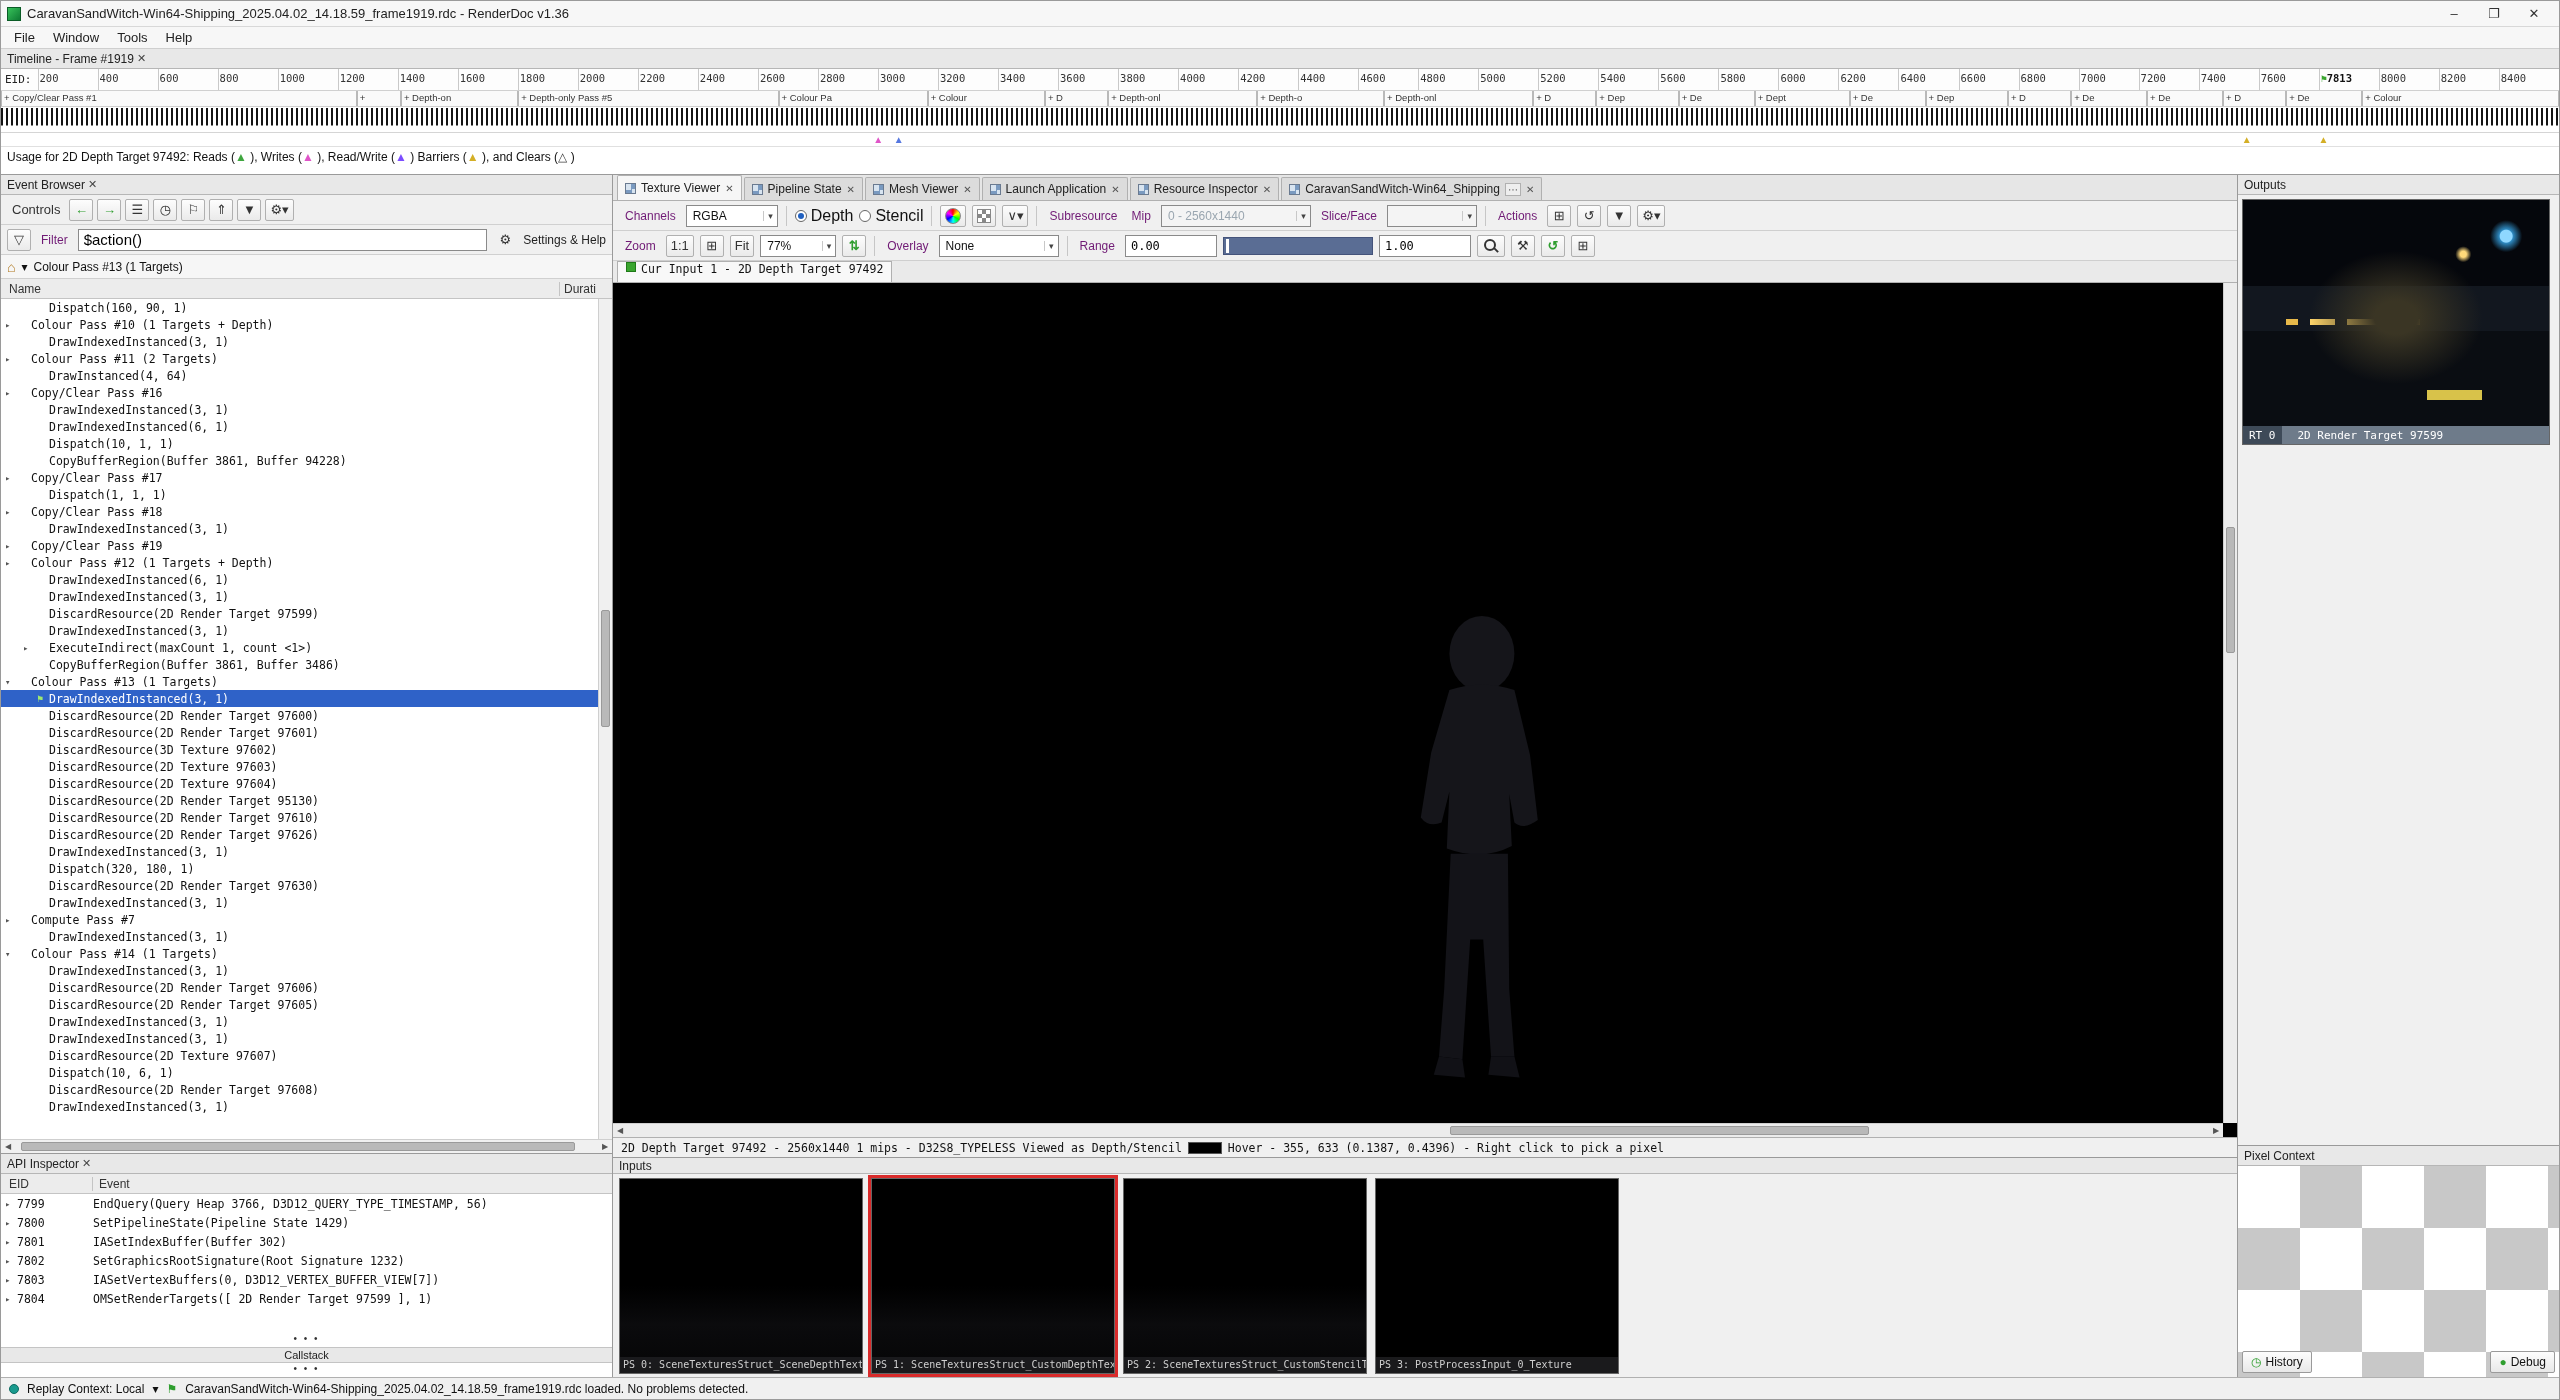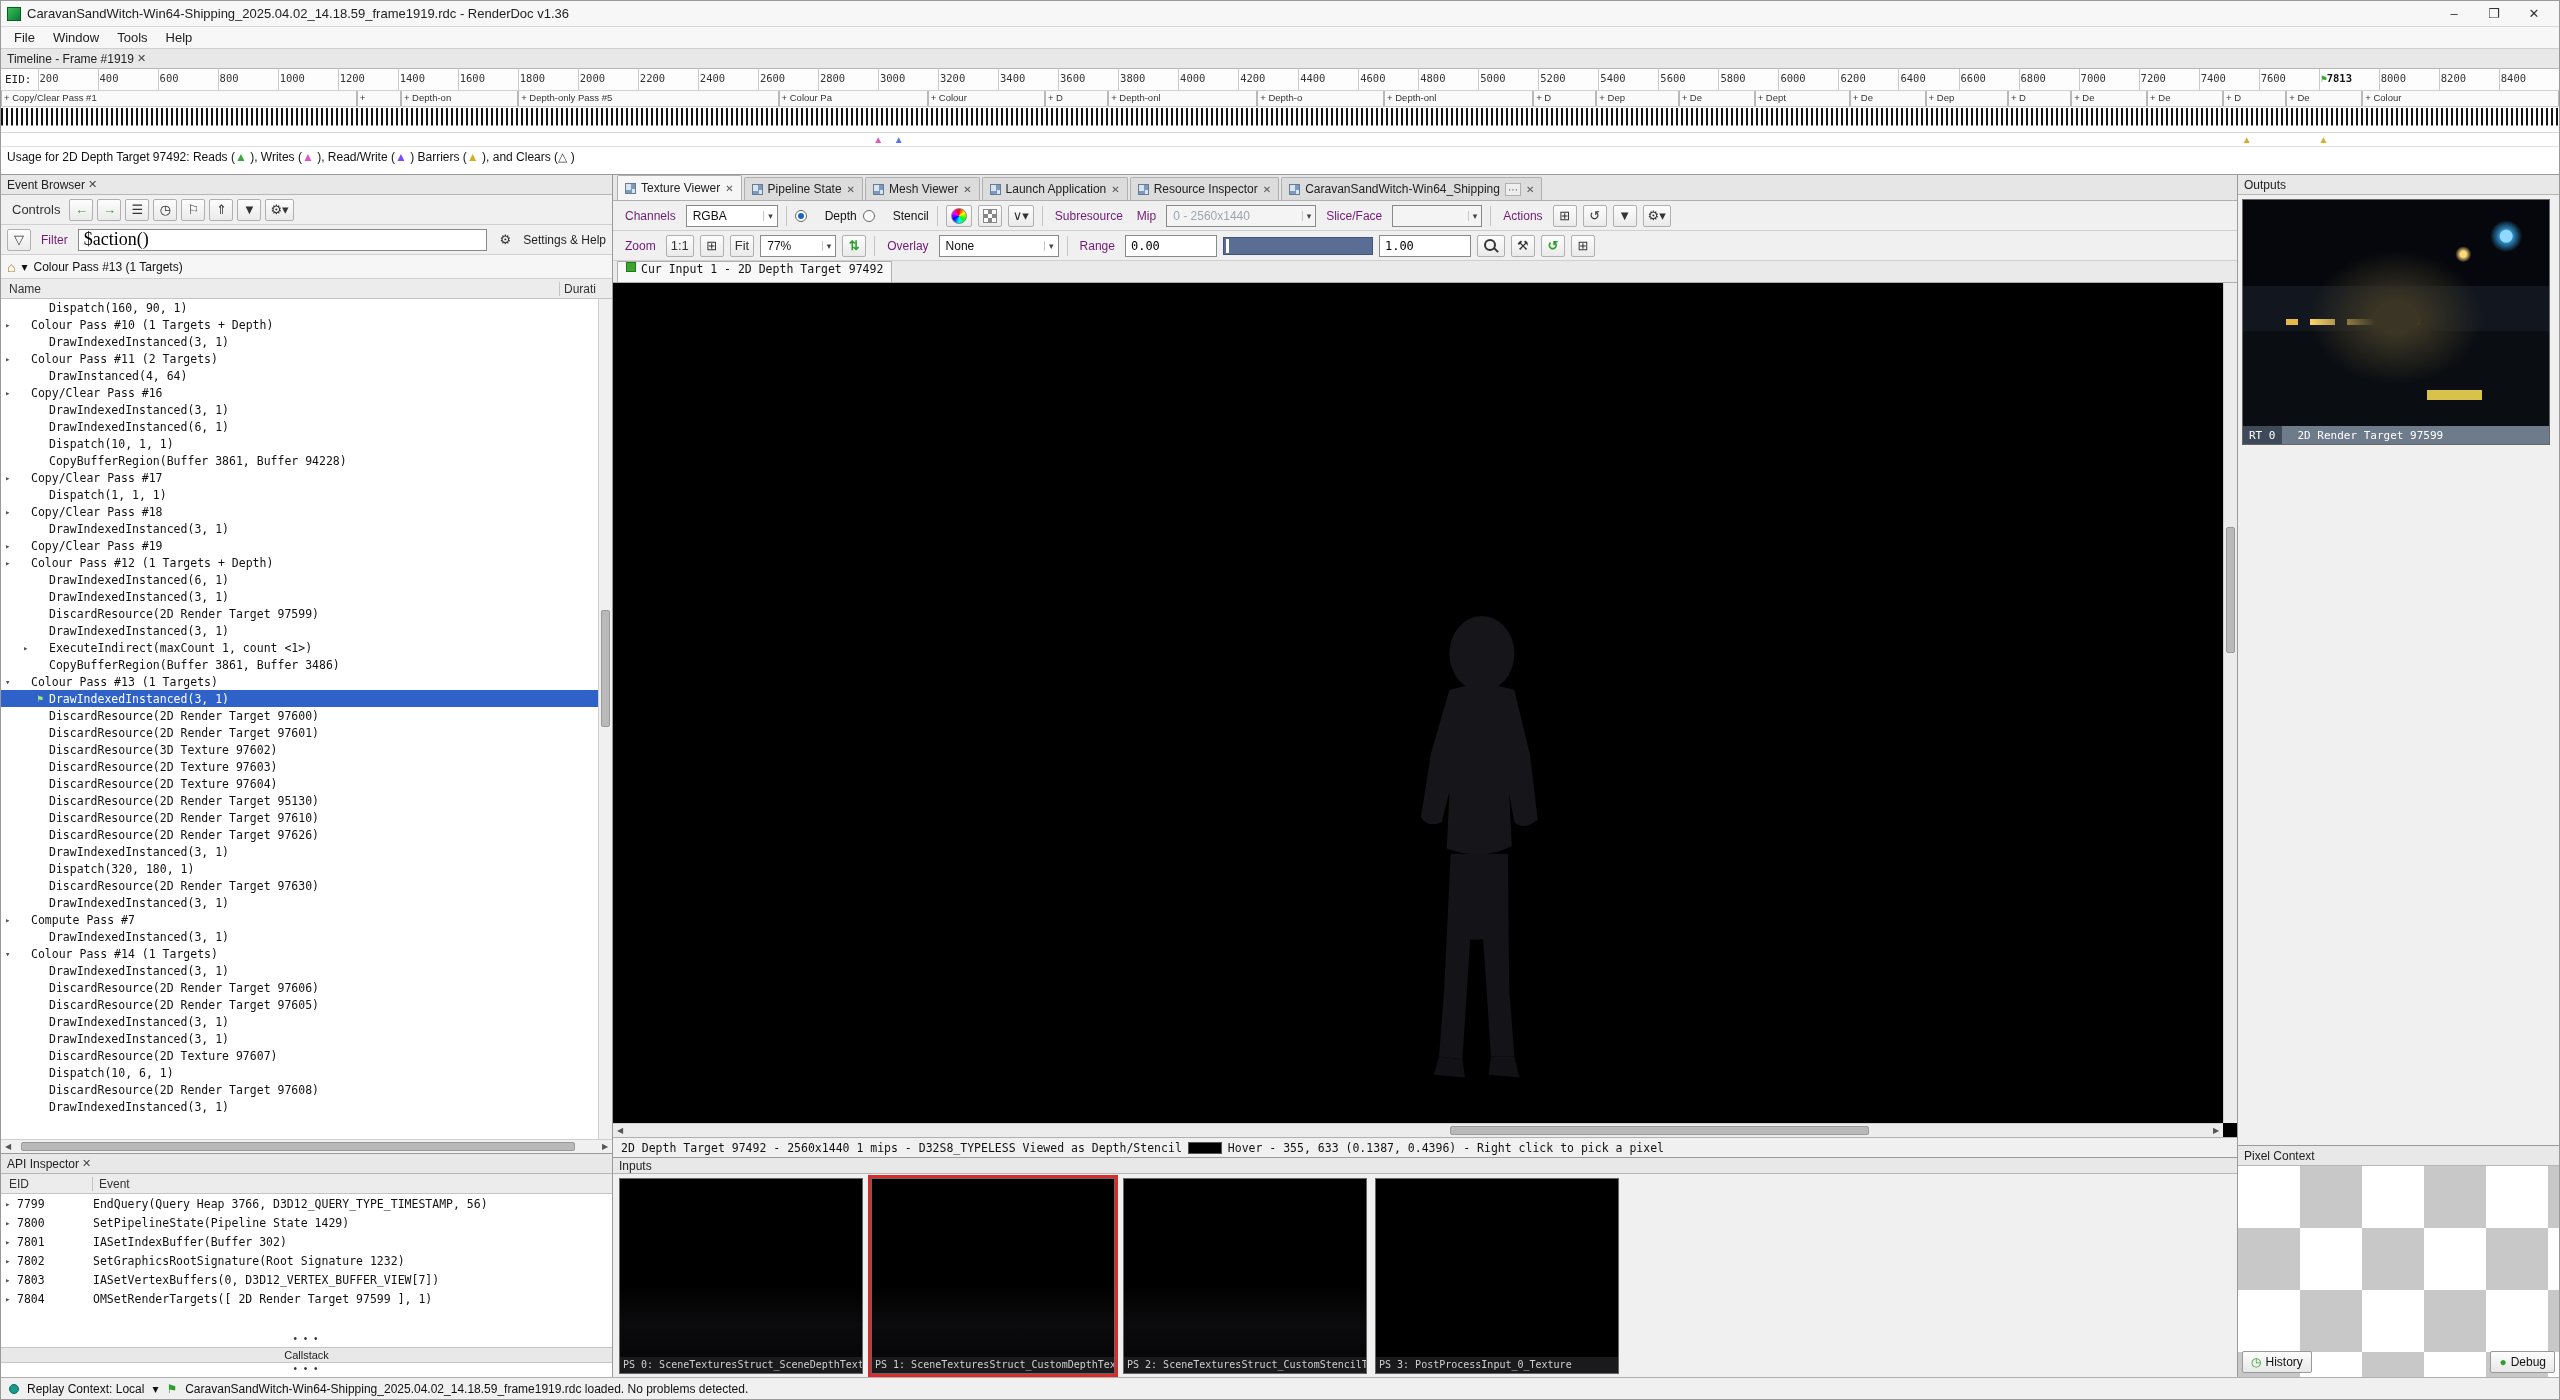--- a/index.html
+++ b/index.html
@@ -50,21 +50,21 @@
   .main{flex:1 1 auto;display:flex;min-height:0}
   .leftcol{width:612px;flex:0 0 auto;display:flex;flex-direction:column;border-right:1px solid #9a9a9a;min-height:0}
   .centercol{flex:1 1 auto;display:flex;flex-direction:column;min-width:0;min-height:0}
   .rightcol{width:322px;flex:0 0 auto;display:flex;flex-direction:column;border-left:1px solid #9a9a9a;min-height:0}
 
   
   .evb{flex:1 1 auto;display:flex;flex-direction:column;min-height:0;background:#fff}
   .evb-controls{height:30px;display:flex;align-items:center;gap:4px;background:#f0f0f0;border-bottom:1px solid #d0d0d0;padding:0 6px;flex:0 0 auto}
   .icongreen{color:#2f9e2f;font-weight:bold}
   .evb-filter{height:30px;display:flex;align-items:center;gap:6px;background:#f0f0f0;border-bottom:1px solid #d0d0d0;padding:0 6px;flex:0 0 auto}
-  .filter-input{flex:1 1 auto;height:22px;border:1px solid #8a8a8a;background:#fff;font-size:18px;padding:0 5px;font-family:Liberation Serif, serif}
+  .filter-input{flex:1 1 auto;height:22px;border:1px solid #8a8a8a;background:#fff;font-size:15px;padding:0 5px;font-family:Liberation Sans, sans-serif}
   .linktext{font-size:12px;color:#222;white-space:nowrap}
   .evb-crumb{height:24px;display:flex;align-items:center;gap:6px;background:#f6f6f6;border-bottom:1px solid #d0d0d0;padding:0 6px;font-size:12px;flex:0 0 auto}
   .homeicon{color:#b07820;font-size:14px}
   .evb-cols{height:20px;display:flex;align-items:center;background:#ececec;border-bottom:1px solid #c4c4c4;font-size:12px;color:#333;flex:0 0 auto}
   .evb-cols .cname{flex:1 1 auto;padding-left:8px;border-right:1px solid #c4c4c4}
   .evb-cols .cdur{width:52px;padding-left:4px}
   .evb-rowswrap{flex:1 1 auto;display:flex;min-height:0}
   .evb-rows{flex:1 1 auto;overflow:hidden;font-family:"DejaVu Sans Mono",monospace;font-size:11.5px}
   .erow{height:17px;display:flex;align-items:center;white-space:nowrap;color:#111}
   .erow.i0{padding-left:4px}
@@ -97,21 +97,21 @@
   .doctabs{height:26px;display:flex;align-items:flex-end;background:#e6e6e6;border-bottom:1px solid #b0b0b0;padding:2px 4px 0 4px;gap:2px;flex:0 0 auto}
   .doctab{display:flex;align-items:center;gap:5px;height:23px;padding:0 7px;background:#dcdcdc;border:1px solid #b0b0b0;border-bottom:none;border-radius:2px 2px 0 0;font-size:12px;color:#222;white-space:nowrap}
   .doctab.active{background:#f6f6f6;height:25px}
   .tabicon{width:11px;height:11px;background:repeating-conic-gradient(#7a9ac0 0 25%,#d8e4f0 0 50%) 0 0/11px 11px;border:1px solid #6a7a90;flex:0 0 auto}
   .tabclose{font-size:10px;color:#555}
   .tabmore{display:none;font-size:10px;color:#555;border:1px solid #b0b0b0;padding:0 2px;background:#eee}
   .doctab.more .tabmore{display:inline}
 
   .tv-toolbar{height:30px;display:flex;align-items:center;gap:6px;background:#f0f0f0;border-bottom:1px solid #cfcfcf;padding:0 8px;flex:0 0 auto}
   .sep{width:1px;height:20px;background:#c6c6c6;margin:0 2px}
-  .radio{display:inline-flex;align-items:center;gap:18px;font-size:12px}
+  .radio{display:inline-flex;align-items:center;gap:4px;font-size:16px}
   .radio .rdot{width:12px;height:12px;border:1px solid #666;border-radius:50%;background:#fff;position:relative}
   .radio.on .rdot::after{content:"";position:absolute;left:2px;top:2px;width:6px;height:6px;border-radius:50%;background:#2060c0}
   .colorwheel{width:16px;height:16px;border-radius:50%;background:conic-gradient(#f00,#ff0,#0f0,#0ff,#00f,#f0f,#f00);border:1px solid #888}
   .checkericon{width:14px;height:14px;background:repeating-conic-gradient(#888 0 25%,#fff 0 50%) 0 0/8px 8px;border:1px solid #888}
   .rangetrack{width:150px;height:18px;background:#5a6d94;border:1px solid #44537a;position:relative}
   .rangehandle{position:absolute;left:2px;top:1px;bottom:1px;width:3px;background:#fff}
   .icon-mag{position:relative;width:18px;height:18px;display:inline-block}
   .icon-mag::before{content:"";position:absolute;left:2px;top:2px;width:8px;height:8px;border:2px solid #333;border-radius:50%}
   .icon-mag::after{content:"";position:absolute;left:11px;top:12px;width:6px;height:2px;background:#333;transform:rotate(45deg)}
 

